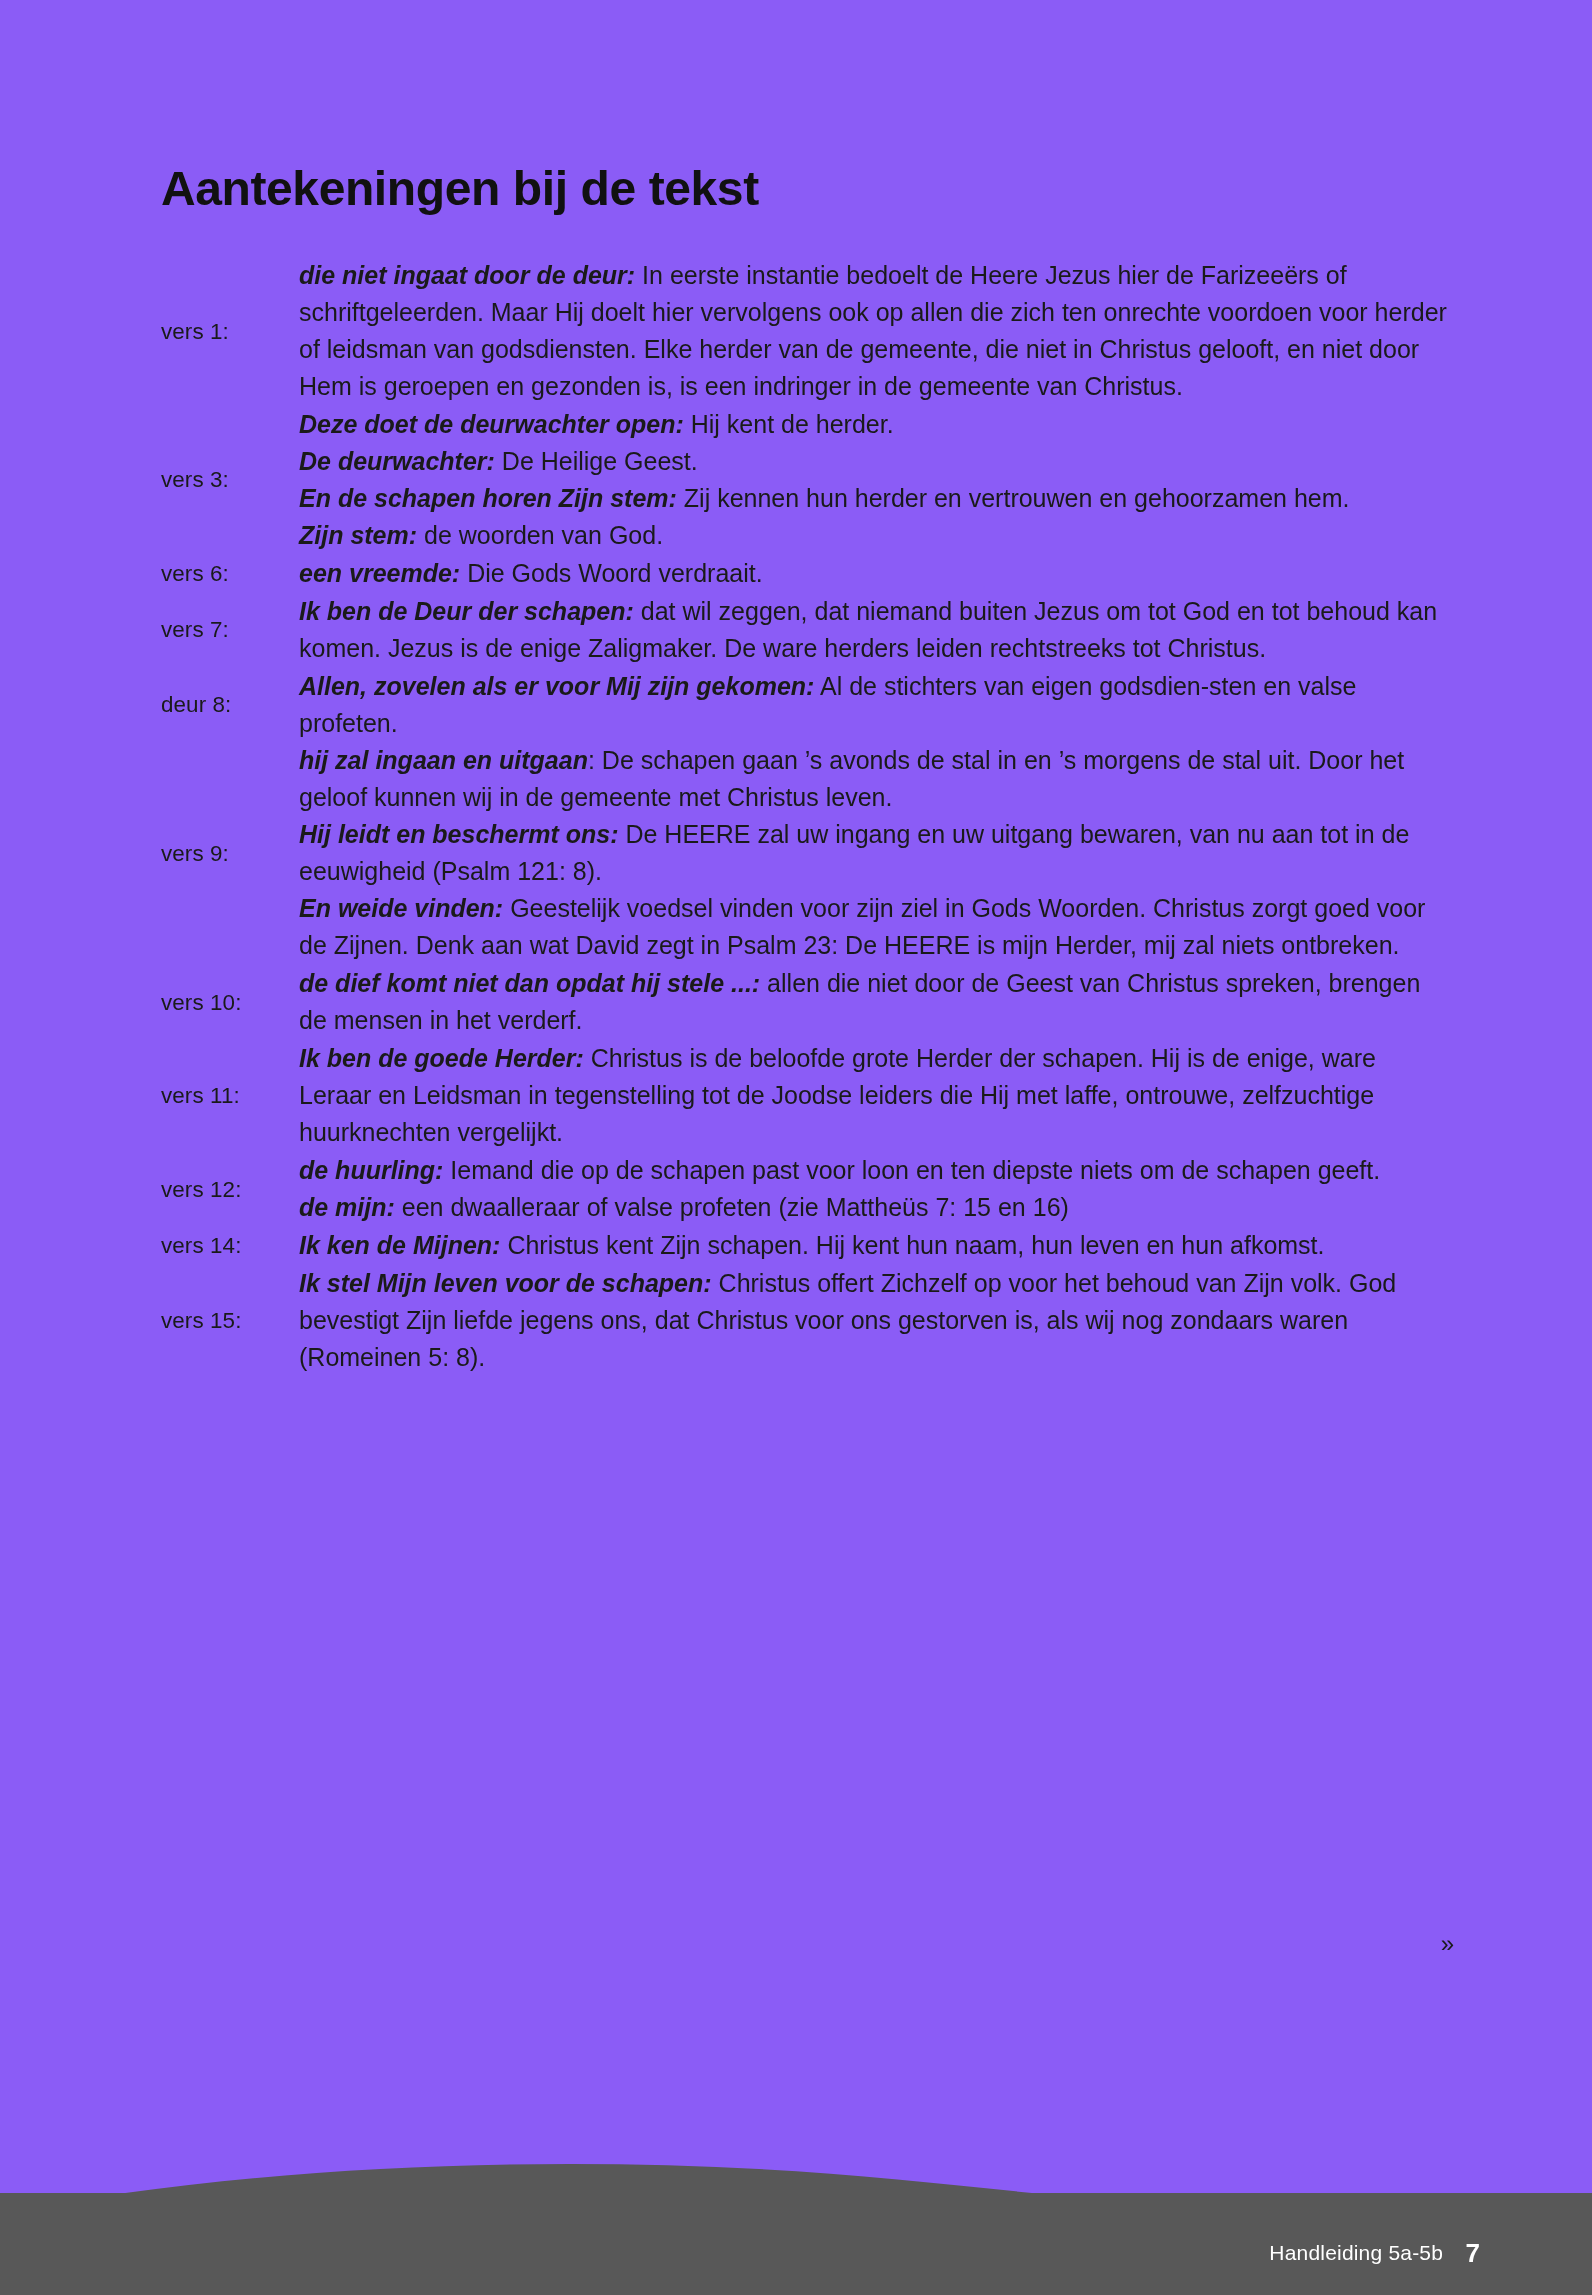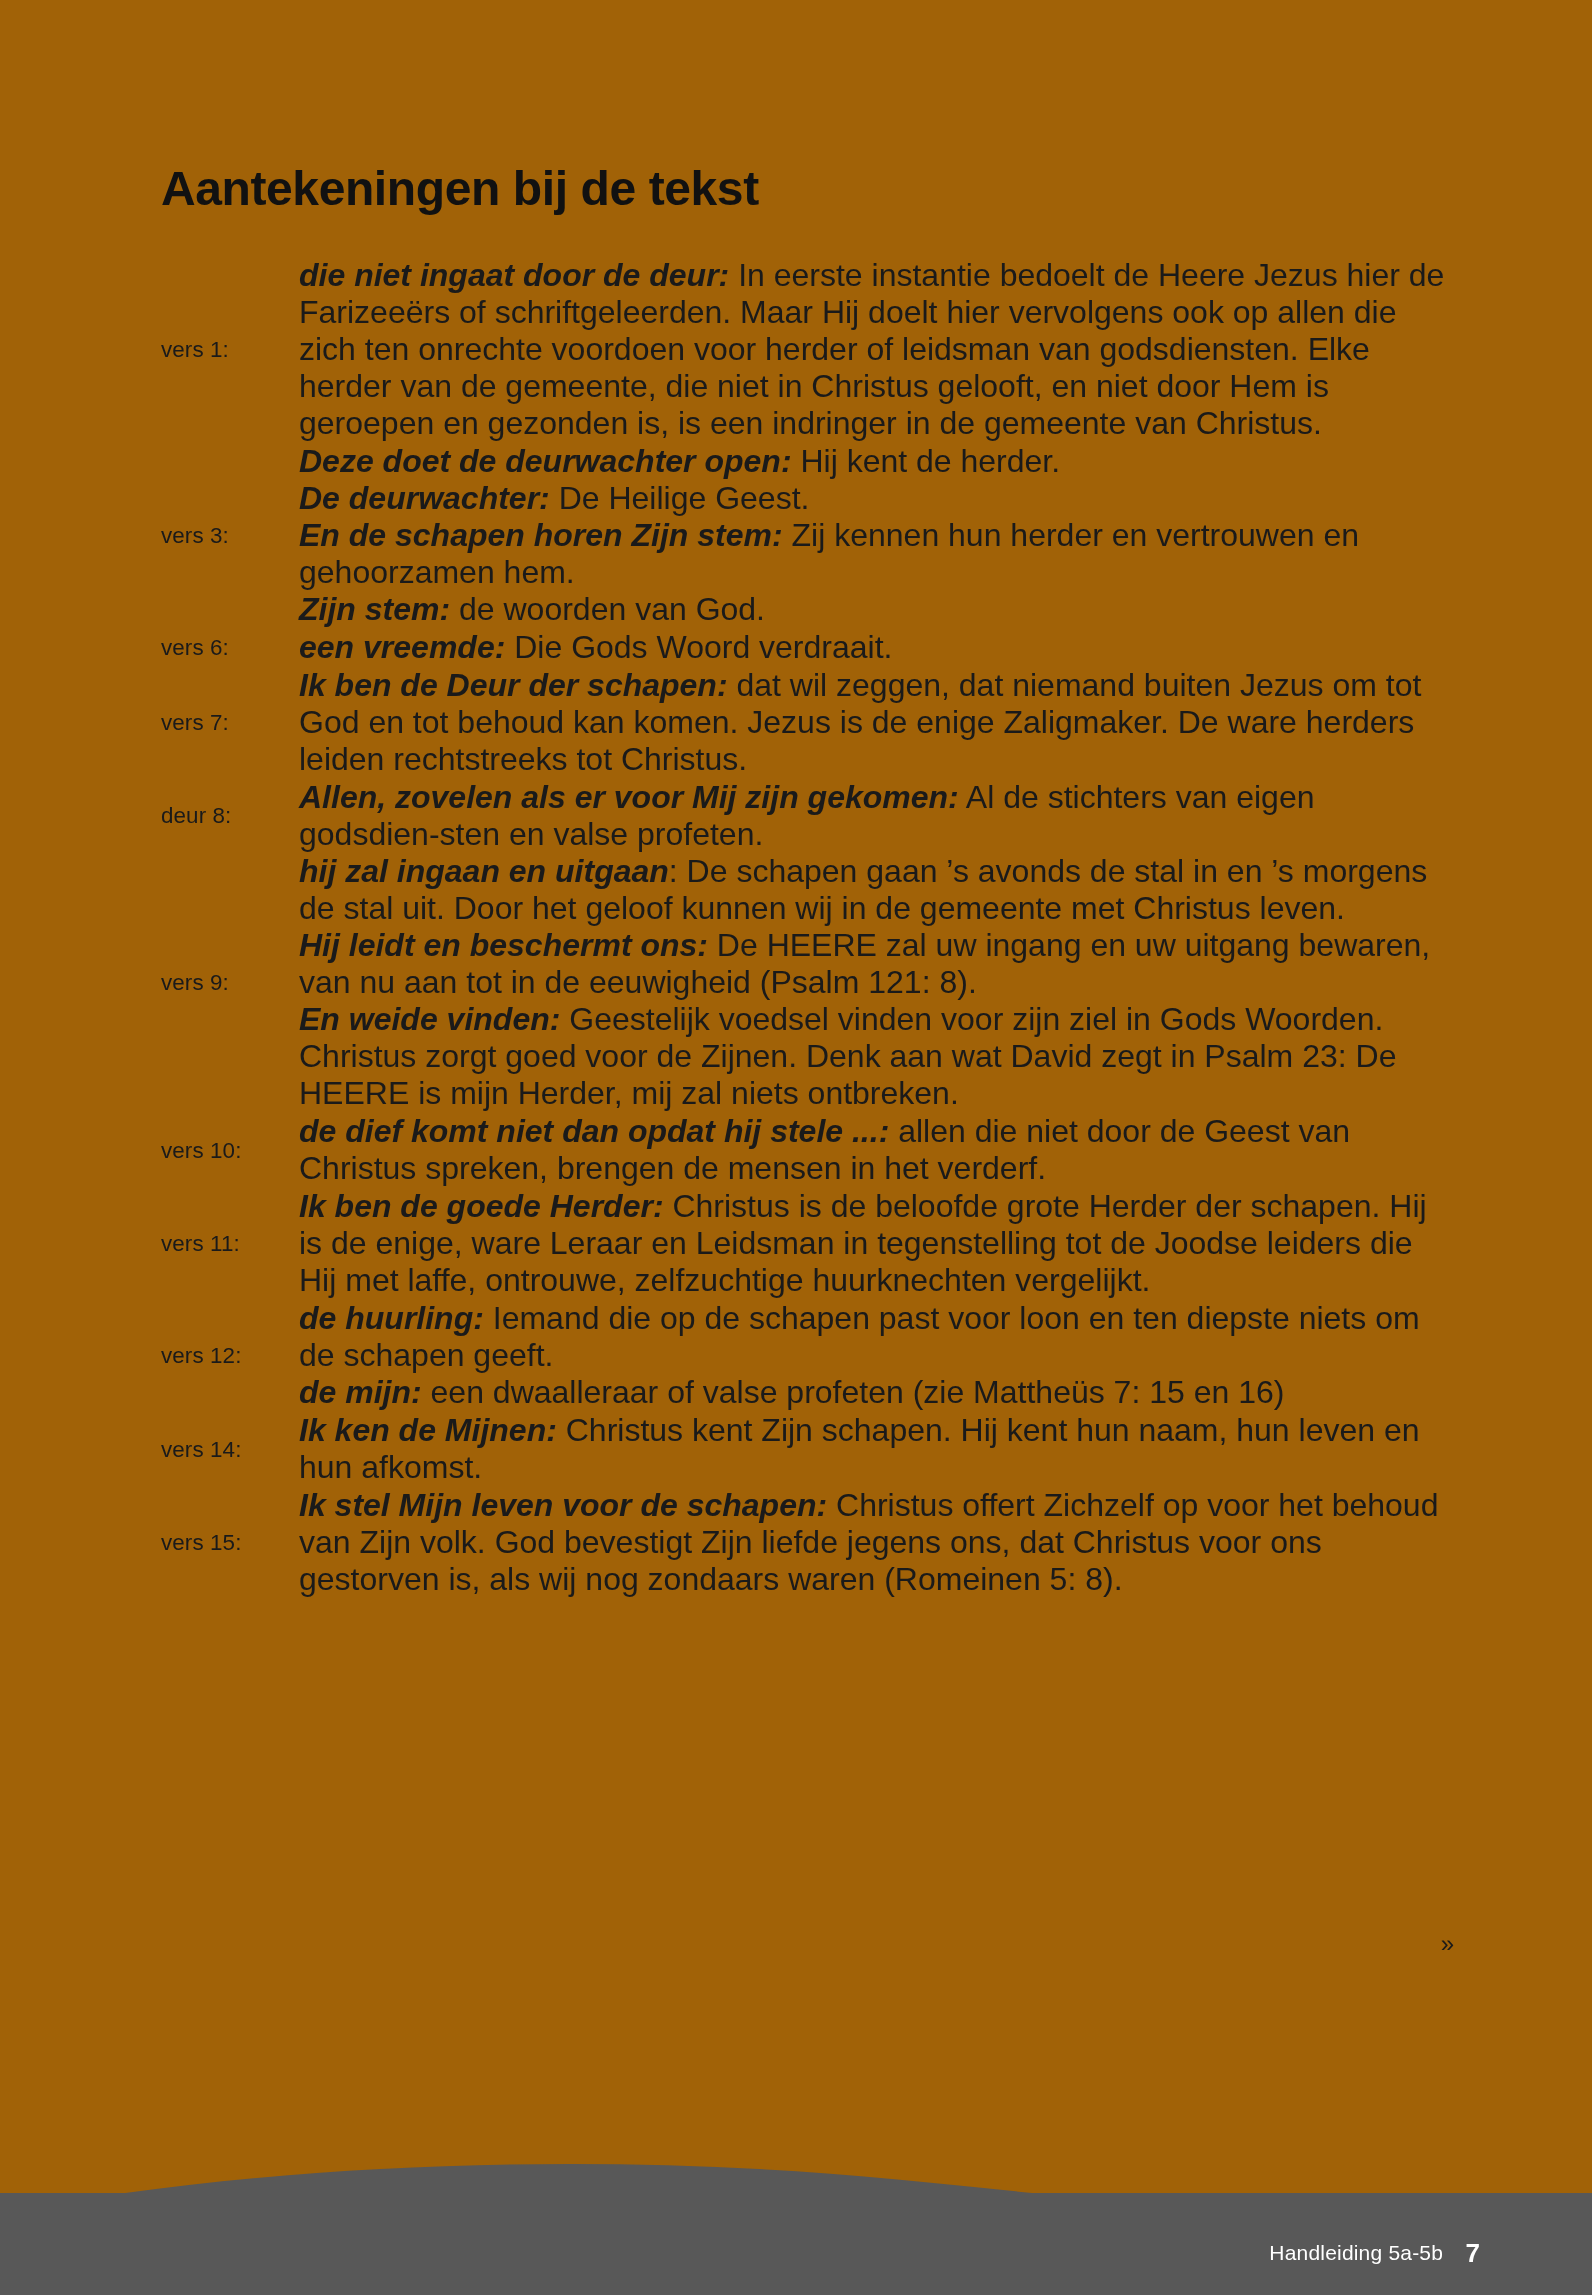--- a/index.html
+++ b/index.html
@@ -12,21 +12,21 @@
     height: 2295px;
     position: relative;
     font-family: "Liberation Sans", sans-serif;
     color: #1a1a1a;
     overflow: hidden;
   }
 
   .page {
     position: absolute;
     inset: 0;
-    background: #a16207;
+    background: #8b5cf6;
   }
 
   .content {
     position: absolute;
     left: 161px;
     top: 161px;
     width: 1294px;
   }
 
   .page-title {
@@ -51,21 +51,21 @@
     flex: 0 0 138px;
     font-size: 22.4px;
     line-height: 37px;
     color: #1a1a1a;
     white-space: nowrap;
     letter-spacing: 0.1px;
   }
 
   .note-body {
     flex: 1 1 auto;
-    font-size: 32px;
+    font-size: 25px;
     line-height: 37px;
     color: #1a1a1a;
   }
 
   .note-para {
     margin: 0;
     text-indent: 0;
   }
 
   .note-para em {

